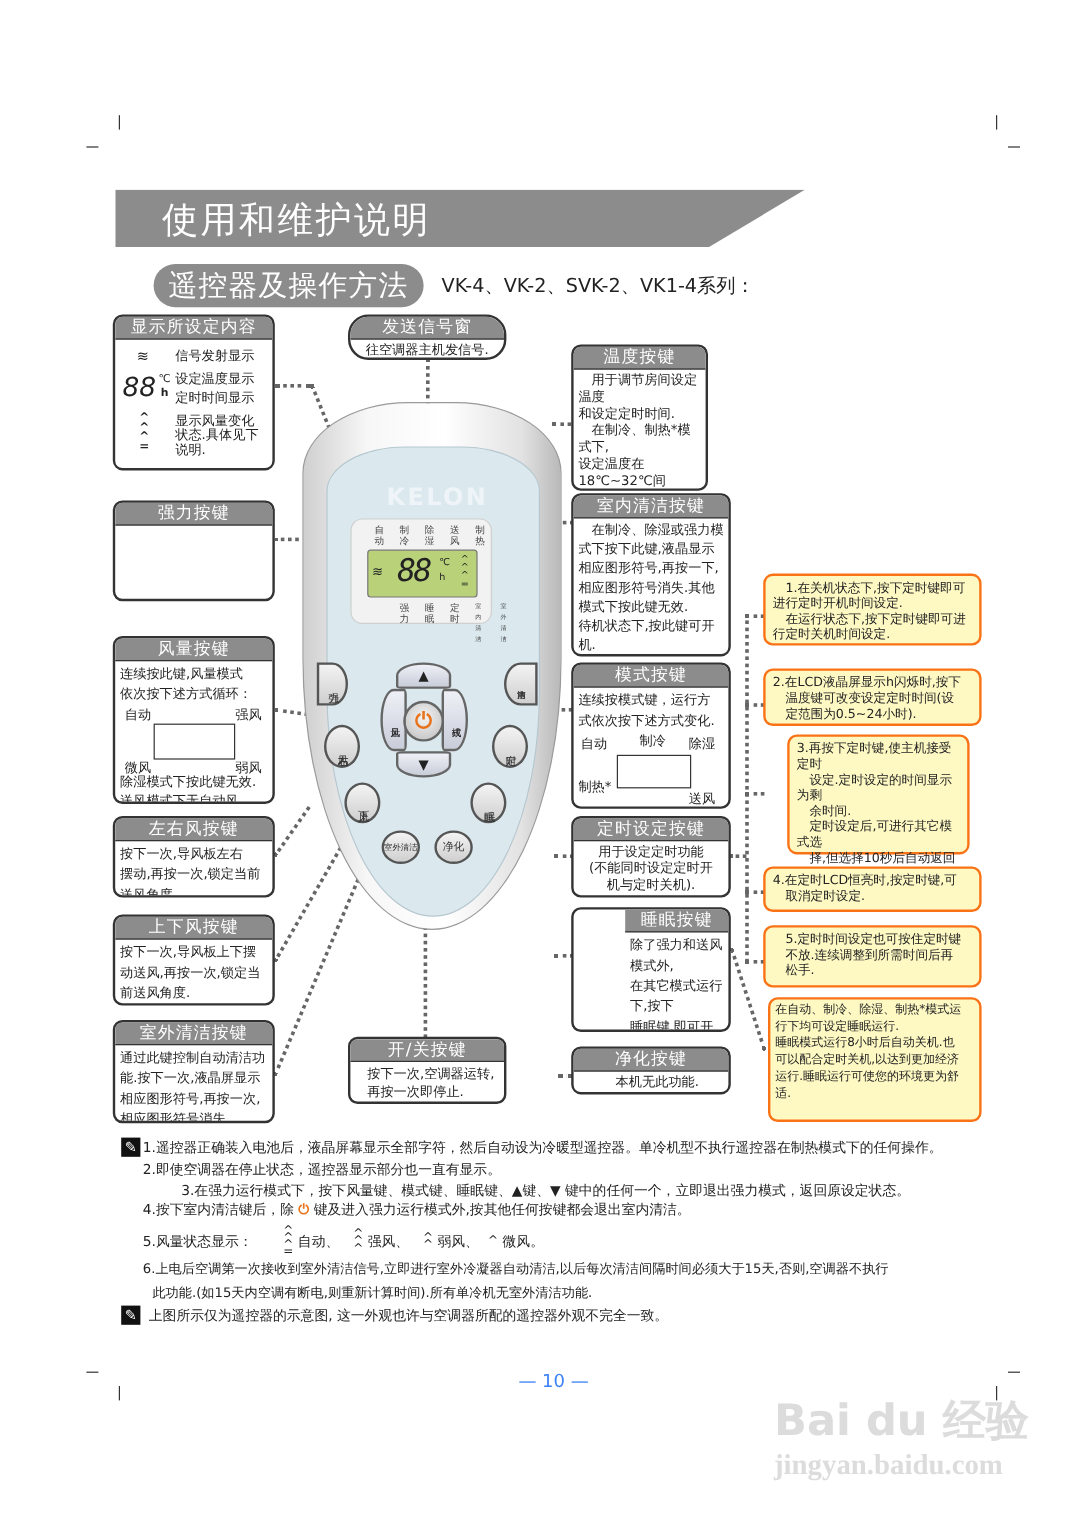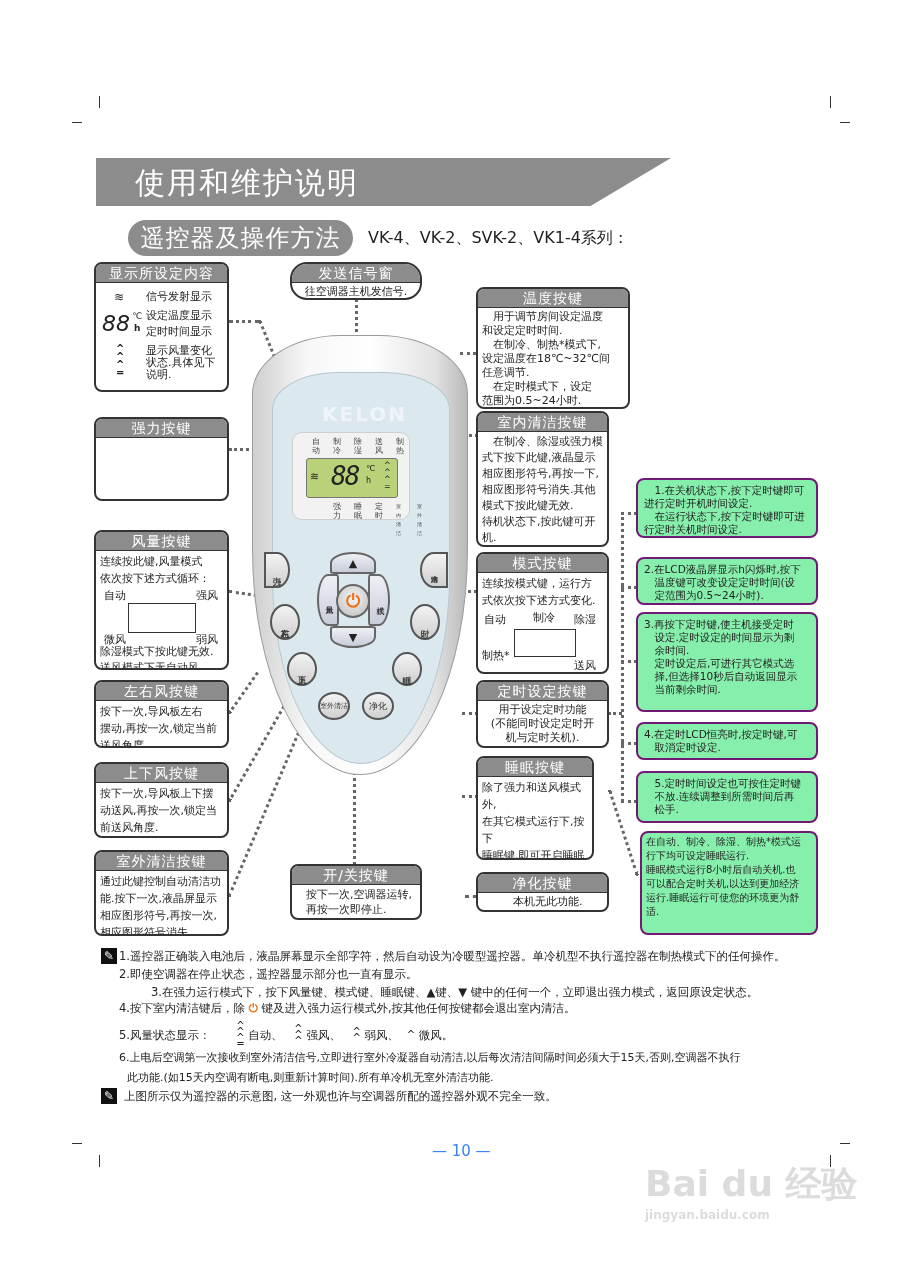--- a/index.html
+++ b/index.html
@@ -14,21 +14,21 @@
   .pill { position: absolute; left: 128px; top: 220px; width: 225px; height: 36px; border-radius: 18px; background: #8c8c8c;
           color: #fff; font-size: 24px; line-height: 36px; text-align: center; letter-spacing: 1px; }
   .series { position: absolute; left: 368px; top: 228px; font-size: 16px; color: #222; }
   
   .box { position: absolute; border: 2px solid #333; border-radius: 8px; background: #fff; overflow: hidden; }
   .box .hd { background: #8c8c8c; color: #fff; text-align: center; font-size: 14px; height: 19px; line-height: 19px;
              border-bottom: 1.5px solid #333; letter-spacing: 1px; }
   .box .bd { font-size: 11px; line-height: 17px; padding: 2px 4px; color: #222; }
   .box .bd p { margin: 0; }
   .ind { text-indent: 1em; }
-  .plain { position: absolute; border: 2px solid #701a75; border-radius: 8px; background: #86efac; font-size: 11px; line-height: 16px; padding: 4px 6px; color: #222; }
+  .plain { position: absolute; border: 2px solid #f97316; border-radius: 8px; background: #fef9c3; font-size: 11px; line-height: 16px; padding: 4px 6px; color: #222; }
   
   .dot { position: absolute; border-color: #666; border-style: dotted; border-width: 0; }
   
   .remote-outer { position: absolute; left: 252px; top: 335px; width: 216px; height: 440px;
                   border-radius: 90px 90px 110px 110px / 60px 60px 230px 230px;
                   background: linear-gradient(90deg, #cfcfcf 0%, #f7f7f7 25%, #ffffff 55%, #e2e2e2 85%, #b9b9b9 100%);
                   border: 1px solid #9a9a9a; }
   .remote-face { position: absolute; left: 272px; top: 372px; width: 178px; height: 392px;
                  border-radius: 70px 70px 95px 95px / 40px 40px 200px 200px;
                  background: #dbe9ef; border: 1px solid #b7c7cf; }
@@ -226,21 +226,21 @@
 </div>
 
 <div class="box" style="left:290px;top:864px;width:132px;height:56px;">
   <div class="hd">开/关按键</div>
   <div class="bd" style="padding-left:14px;line-height:15px;">
     <p>按下一次,空调器运转,</p>
     <p>再按一次即停止.</p>
   </div>
 </div>
 
-<div class="box" style="left:476px;top:287px;width:154px;height:122px;">
+<div class="box" style="left:476px;top:287px;width:114px;height:122px;">
   <div class="hd">温度按键</div>
   <div class="bd" style="line-height:14px;">
     <p class="ind">用于调节房间设定温度</p>
     <p>和设定定时时间.</p>
     <p class="ind">在制冷、制热*模式下,</p>
     <p>设定温度在18℃~32℃间</p>
     <p>任意调节.</p>
     <p class="ind">在定时模式下，设定</p>
     <p>范围为0.5~24小时.</p>
   </div>
@@ -275,21 +275,21 @@
 
 <div class="box" style="left:476px;top:680px;width:133px;height:68px;">
   <div class="hd">定时设定按键</div>
   <div class="bd" style="text-align:center;line-height:14px;">
     <p>用于设定定时功能</p>
     <p>(不能同时设定定时开</p>
     <p>机与定时关机).</p>
   </div>
 </div>
 
-<div class="box" style="left:476px;top:756px;width:118px;height:104px;">
+<div class="box" style="left:476px;top:756px;width:133px;height:104px;padding-left:43px;">
   <div class="hd">睡眠按键</div>
   <div class="bd">
     <p>除了强力和送风模式外,</p>
     <p>在其它模式运行下,按下</p>
     <p>睡眠键,即可开启睡眠功</p>
     <p>能;再按一下,取消睡眠</p>
     <p>运行.</p>
   </div>
 </div>
 
@@ -302,21 +302,21 @@
   <p class="ind">1.在关机状态下,按下定时键即可</p>
   <p>进行定时开机时间设定.</p>
   <p class="ind">在运行状态下,按下定时键即可进</p>
   <p>行定时关机时间设定.</p>
 </div>
 <div class="plain" style="left:636px;top:557px;width:182px;height:48px;font-size:10.5px;line-height:13px;">
   <p>2.在LCD液晶屏显示h闪烁时,按下</p>
   <p class="ind">温度键可改变设定定时时间(设</p>
   <p class="ind">定范围为0.5~24小时).</p>
 </div>
-<div class="plain" style="left:636px;top:612px;width:182px;height:100px;font-size:10.5px;line-height:13px;">
+<div class="plain" style="left:656px;top:612px;width:152px;height:100px;font-size:10.5px;line-height:13px;">
   <p>3.再按下定时键,使主机接受定时</p>
   <p class="ind">设定.定时设定的时间显示为剩</p>
   <p class="ind">余时间.</p>
   <p class="ind">定时设定后,可进行其它模式选</p>
   <p class="ind">择,但选择10秒后自动返回显示</p>
   <p class="ind">当前剩余时间.</p>
 </div>
 <div class="plain" style="left:636px;top:722px;width:182px;height:38px;font-size:10.5px;line-height:13px;">
   <p>4.在定时LCD恒亮时,按定时键,可</p>
   <p class="ind">取消定时设定.</p>
@@ -355,13 +355,13 @@
   <span class="chev" style="margin-left:4px;">^</span>
   <span>微风。</span>
 </div>
 <div class="note" style="left:119px;top:1050px;font-size:11px;">6.上电后空调第一次接收到室外清洁信号,立即进行室外冷凝器自动清洁,以后每次清洁间隔时间必须大于15天,否则,空调器不执行</div>
 <div class="note" style="left:127px;top:1070px;font-size:11px;">此功能.(如15天内空调有断电,则重新计算时间).所有单冷机无室外清洁功能.</div>
 <div class="pen" style="left:101px;top:1088px;">✎</div>
 <div class="note" style="left:124px;top:1089px;">上图所示仅为遥控器的示意图, 这一外观也许与空调器所配的遥控器外观不完全一致。</div>
 
 <div class="pageno">— 10 —</div>
 <div class="wm" style="font-size:36px;">Bai du 经验</div>
-<div class="wm" style="top:1208px;font-size:12px;">jingyan.baidu.com</div>
+<div class="wm" style="top:1208px;font-size:24px;font-family:Liberation Serif, serif;">jingyan.baidu.com</div>
 
 </body></html>

